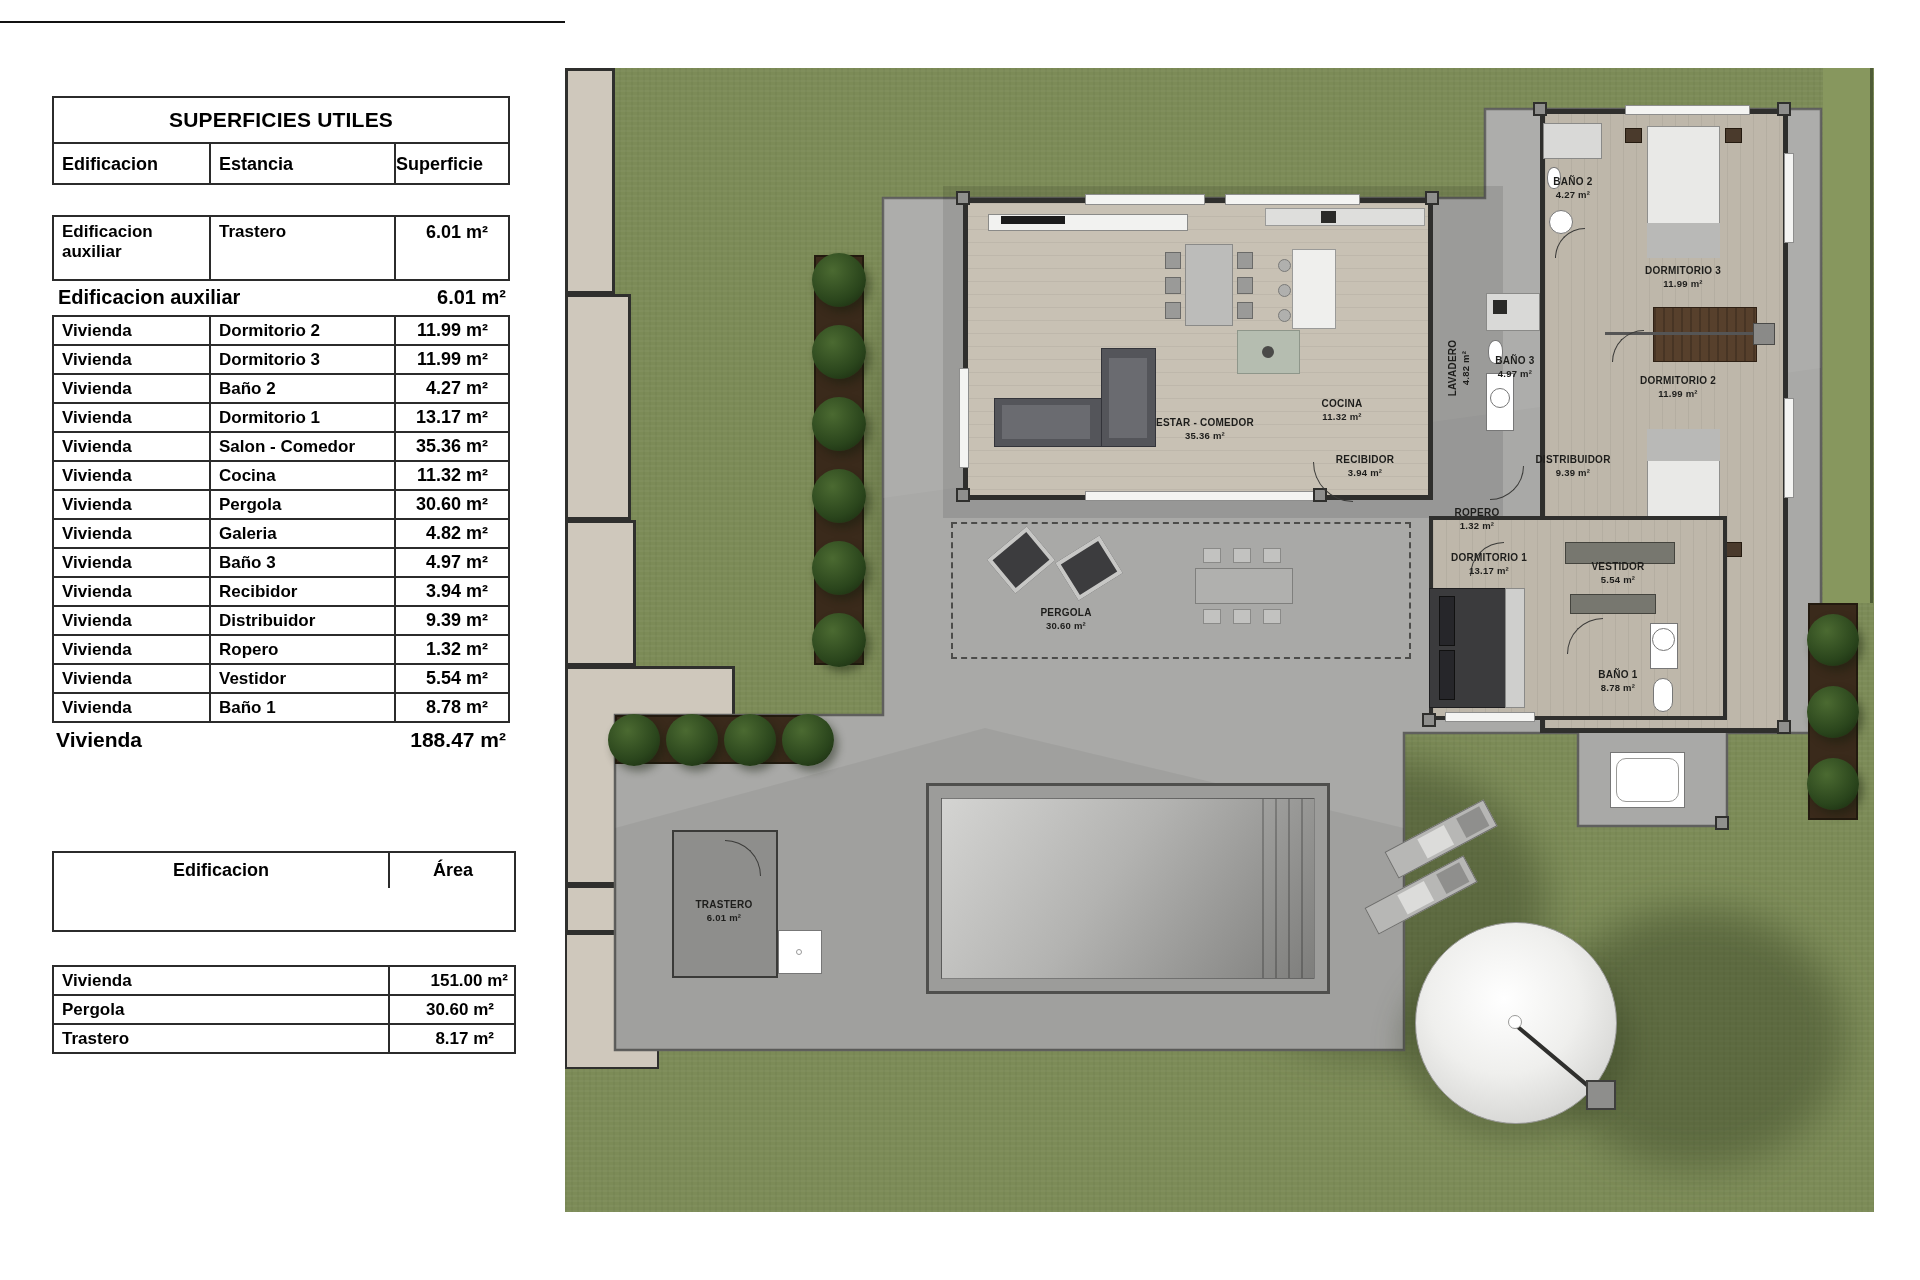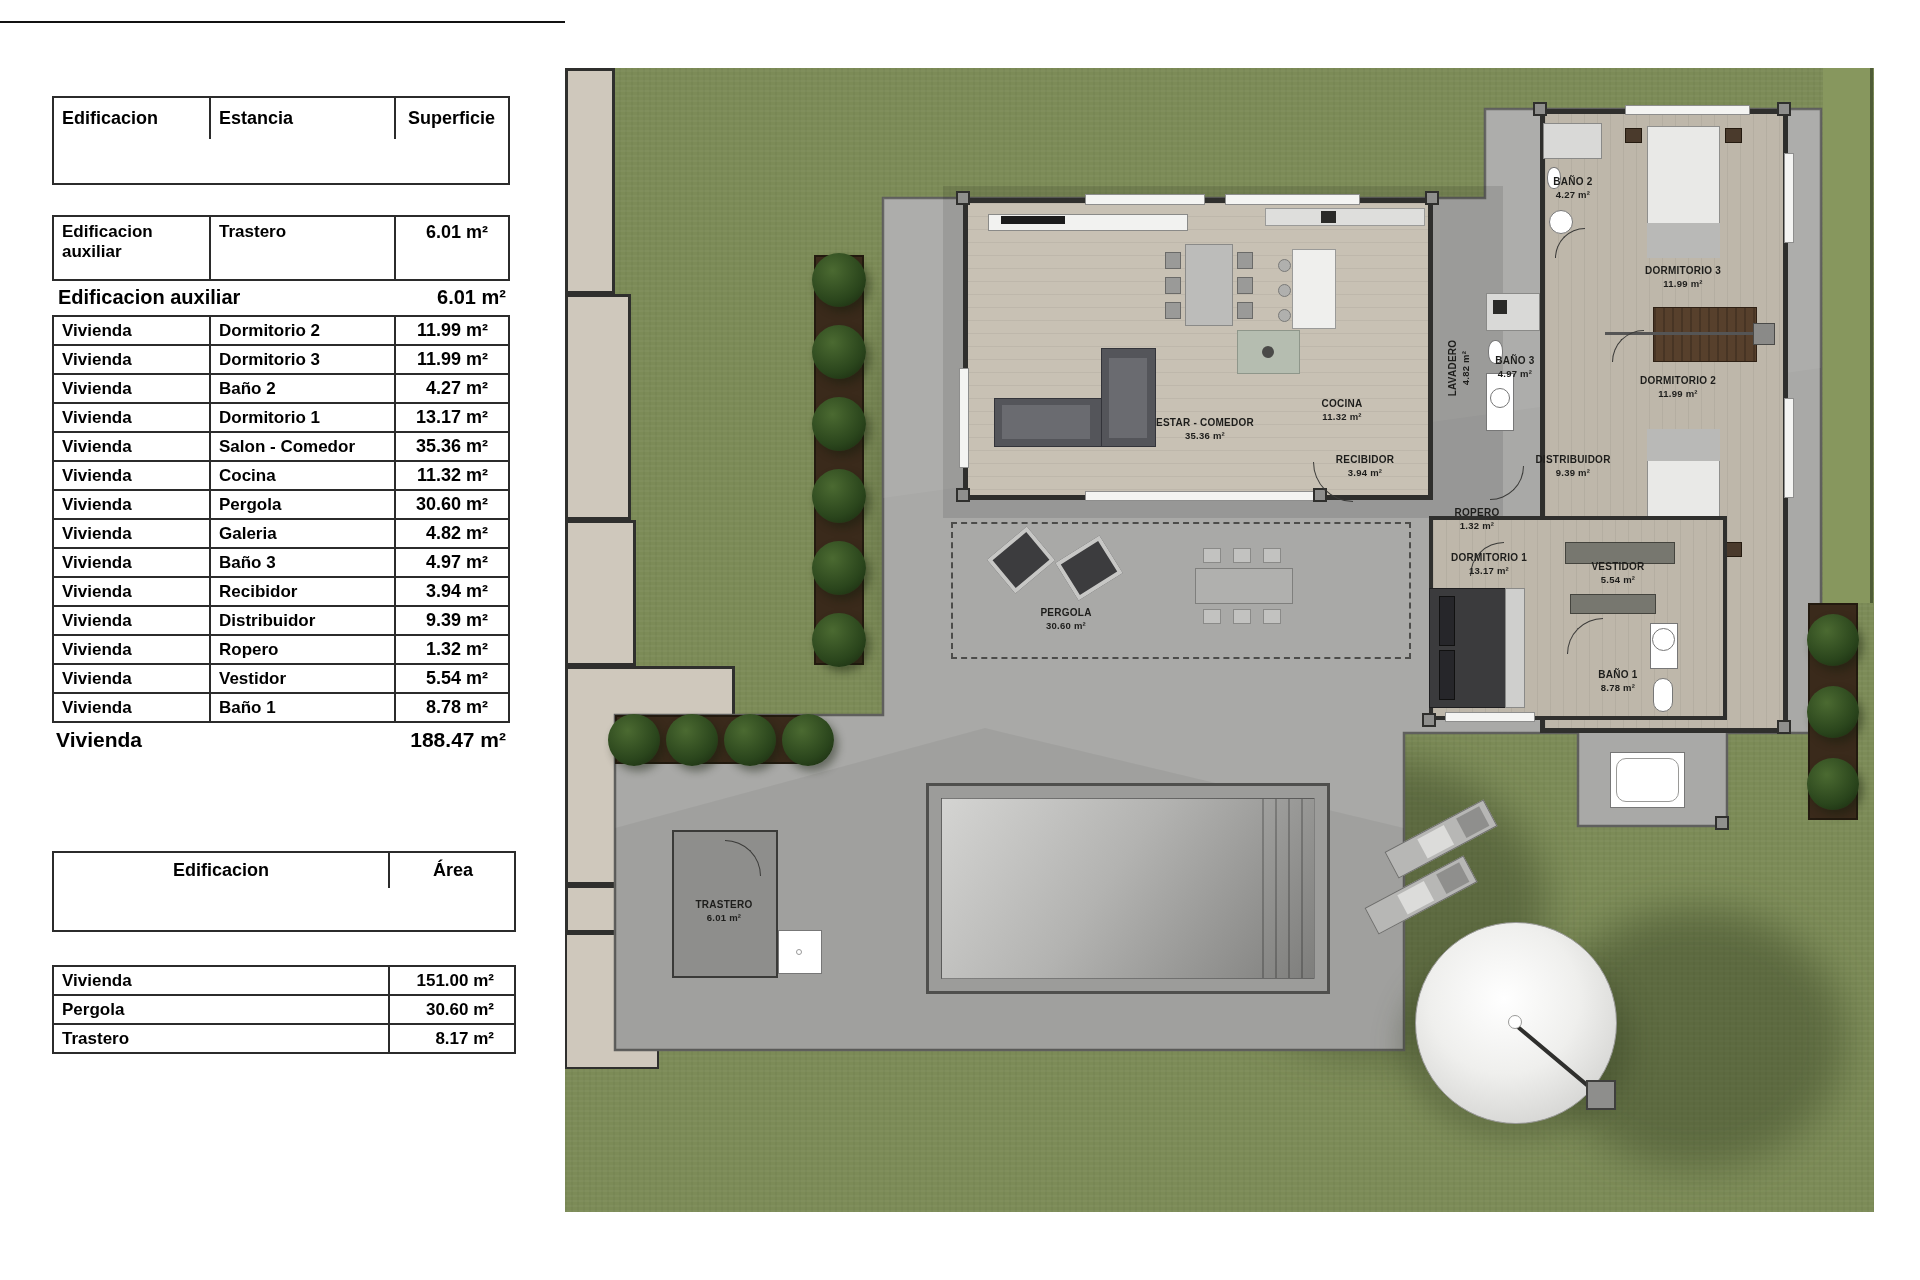--- a/index.html
+++ b/index.html
@@ -66,24 +66,25 @@
   .fix{position:absolute;background:#ffffff;border:1px solid #777;box-sizing:border-box;}
   .dash{position:absolute;border:2px dashed #4c4c4a;box-sizing:border-box;}
 </style>
 </head>
 <body>
 
 <div class="page">
   <div class="topline"></div>
 
   <div class="tbl box" style="left:52px;top:96px;width:458px;height:89px;">
+    <div class="ttl" style="height:44px;border-bottom:2px solid #2b2b2b;">SUPERFICIES UTILES</div>
     <div class="hdr3" style="height:41px;">
       <div class="cL">Edificacion</div>
       <div class="cL">Estancia</div>
-      <div style="padding-left:12px;">Superficie</div>
+      <div style="padding-left:0;">Superficie</div>
     </div>
   </div>
 
   <div class="tbl box" style="left:52px;top:215px;width:458px;height:66px;">
     <div class="row3" style="height:62px;">
       <div class="cB" style="align-items:flex-start;padding-top:5px;white-space:pre-line;">Edificacion auxiliar</div>
       <div class="cB" style="align-items:flex-start;padding-top:5px;">Trastero</div>
       <div class="cV" style="align-items:flex-start;padding-top:5px;">6.01 m²</div>
     </div>
   </div>
@@ -174,21 +175,21 @@
   <div class="tbl box" style="left:52px;top:851px;width:464px;height:81px;">
     <div class="hdr2" style="height:35px;">
       <div style="border-right:2px solid #2b2b2b;">Edificacion</div>
       <div>Área</div>
     </div>
   </div>
 
   <div class="tbl box" style="left:52px;top:965px;width:464px;">
     <div class="row2" style="height:27px;">
         <div style="padding-left:8px;border-right:2px solid #2b2b2b;">Vivienda</div>
-        <div style="justify-content:flex-end;padding-right:22px;">151.00 m²</div>
+        <div style="justify-content:flex-end;padding-right:8px;">151.00 m²</div>
       </div>
     <div class="row2" style="height:27px;border-top:2px solid #2b2b2b;">
         <div style="padding-left:8px;border-right:2px solid #2b2b2b;">Pergola</div>
         <div style="justify-content:flex-end;padding-right:22px;">30.60 m²</div>
       </div>
     <div class="row2" style="height:27px;border-top:2px solid #2b2b2b;">
         <div style="padding-left:8px;border-right:2px solid #2b2b2b;">Trastero</div>
         <div style="justify-content:flex-end;padding-right:22px;">8.17 m²</div>
       </div>
   </div>

